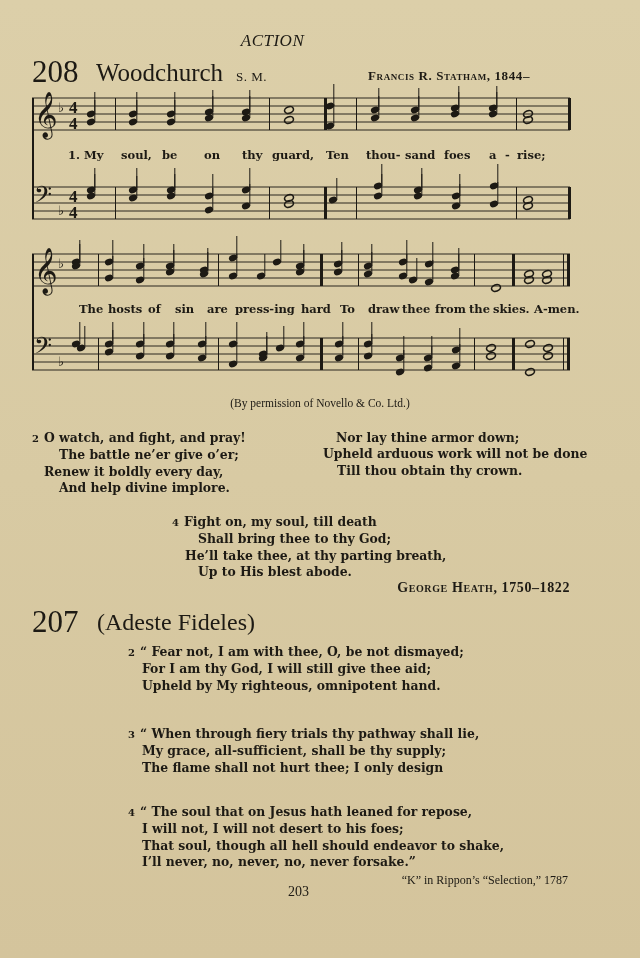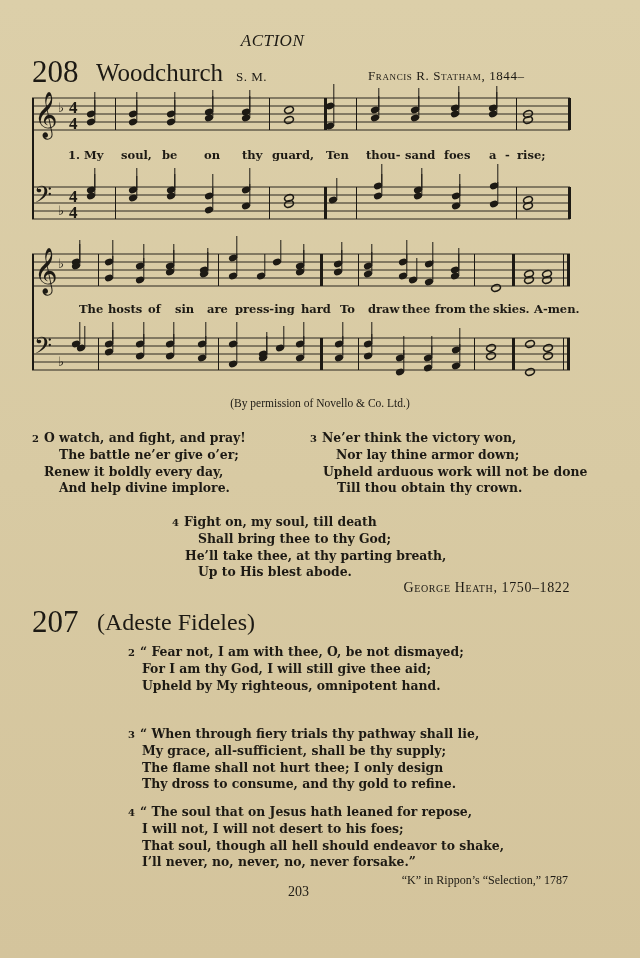--- a/index.html
+++ b/index.html
@@ -12,21 +12,21 @@
     position: relative;
   }
   .abs { position: absolute; }
   .section-header {
     left: 0; width: 545px; top: 31px; text-align: center;
     font-family: "Liberation Serif", serif; font-style: italic; font-size: 17px; letter-spacing: 0.5px;
   }
   .hymn-num { font-family: "Liberation Serif", serif; font-size: 31px; line-height: 1; }
   .tune-name { font-family: "Liberation Serif", serif; font-size: 25px; line-height: 1; }
   .meter { font-family: "Liberation Serif", serif; font-size: 13px; letter-spacing: 0.5px; }
-  .smallcaps { font-family: "Liberation Serif", serif; font-variant: small-caps; font-size: 13px; letter-spacing: 0.6px; }
+  .smallcaps { font-family: "Liberation Serif", serif; font-variant: small-caps; font-size: 13px; letter-spacing: 0.6px; font-weight: bold; }
   .score { left: 0; top: 0; }
   .lyric {
     font-family: "DejaVu Serif", serif; font-weight: bold; font-size: 11.5px; white-space: nowrap;
   }
   .permission { font-family: "Liberation Serif", serif; font-size: 11.5px; }
   .verse { font-family: "DejaVu Serif", serif; font-weight: bold; font-size: 12.4px; line-height: 16.4px; }
   .verse .line { white-space: nowrap; }
   .verse .vnum { font-size: 10px; display: inline-block; width: 12px; }
   .attrib { font-family: "Liberation Serif", serif; font-size: 12px; }
   .page-num { font-family: "Liberation Serif", serif; font-size: 14px; }
@@ -353,21 +353,20 @@
 
 <div class="abs permission" style="left:0; width:640px; text-align:center; top:397px;">(By permission of Novello &amp; Co. Ltd.)</div>
 
 <div class="abs verse" style="left:32px; top:430px;">
   <div class="line"><span class="vnum">2</span><span>O watch, and fight, and pray!</span></div>
   <div class="line" style="padding-left:27px;">The battle ne’er give o’er;</div>
   <div class="line" style="padding-left:12px;">Renew it boldly every day,</div>
   <div class="line" style="padding-left:27px;">And help divine implore.</div>
 </div>
 <div class="abs verse" style="left:310px; top:430px;">
-  <div class="line"><span class="vnum">3</span><span>Ne’er think the victory won,</span></div>
   <div class="line" style="padding-left:26px;">Nor lay thine armor down;</div>
   <div class="line" style="padding-left:13px;">Upheld arduous work will not be done</div>
   <div class="line" style="padding-left:27px;">Till thou obtain thy crown.</div>
 </div>
 
 <div class="abs verse" style="left:172px; top:514px;">
   <div class="line"><span class="vnum">4</span><span>Fight on, my soul, till death</span></div>
   <div class="line" style="padding-left:26px;">Shall bring thee to thy God;</div>
   <div class="line" style="padding-left:13px;">He’ll take thee, at thy parting breath,</div>
   <div class="line" style="padding-left:26px;">Up to His blest abode.</div>
@@ -379,21 +378,20 @@
 
 <div class="abs verse" style="left:128px; top:644px;">
   <div class="line"><span class="vnum">2</span><span>“ Fear not, I am with thee, O, be not dismayed;</span></div>
   <div class="line" style="padding-left:14px;">For I am thy God, I will still give thee aid;</div>
   <div class="line" style="padding-left:14px;">Upheld by My righteous, omnipotent hand.</div>
 </div>
 <div class="abs verse" style="left:128px; top:726px;">
   <div class="line"><span class="vnum">3</span><span>“ When through fiery trials thy pathway shall lie,</span></div>
   <div class="line" style="padding-left:14px;">My grace, all-sufficient, shall be thy supply;</div>
   <div class="line" style="padding-left:14px;">The flame shall not hurt thee; I only design</div>
-  <div class="line" style="padding-left:14px;">Thy dross to consume, and thy gold to refine.</div>
 </div>
 <div class="abs verse" style="left:128px; top:804px;">
   <div class="line"><span class="vnum">4</span><span>“ The soul that on Jesus hath leaned for repose,</span></div>
   <div class="line" style="padding-left:14px;">I will not, I will not desert to his foes;</div>
   <div class="line" style="padding-left:14px;">That soul, though all hell should endeavor to shake,</div>
   <div class="line" style="padding-left:14px;">I’ll never, no, never, no, never forsake.”</div>
 </div>
 <div class="abs attrib" style="right:72px; top:873px;">“K” in Rippon’s “Selection,” 1787</div>
 
 <div class="abs page-num" style="left:288px; top:884px;">203</div>

